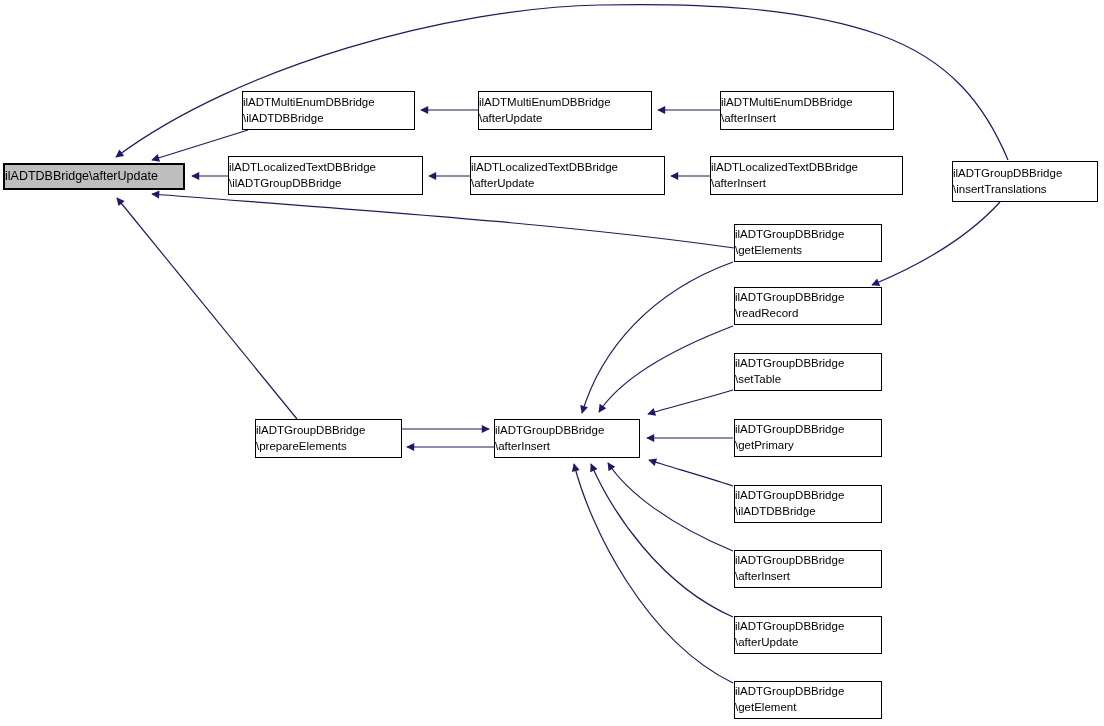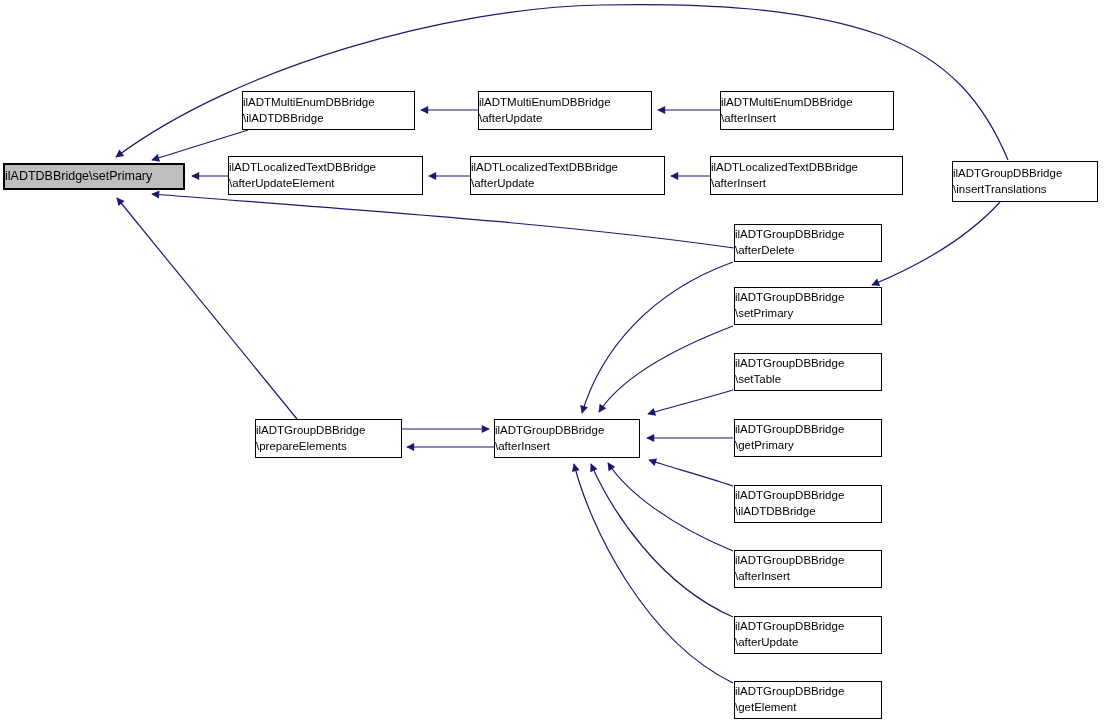--- a/index.html
+++ b/index.html
@@ -66,61 +66,61 @@
     <path class="edge" d="M 733,486 C 700,475 670,467 649,460" marker-end="url(#arrow)"></path>
     <path class="edge" d="M 733,551 C 670,525 627,492 608,463" marker-end="url(#arrow)"></path>
     <path class="edge" d="M 733,617 C 660,585 612,512 591,464" marker-end="url(#arrow)"></path>
     <path class="edge" d="M 733,683 C 645,640 590,527 574,464" marker-end="url(#arrow)"></path>
 
     <path class="edge" d="M 402,429 L 489,429" marker-end="url(#arrow)"></path>
     <path class="edge" d="M 494,447 L 407,447" marker-end="url(#arrow)"></path>
   </svg>
 
   <div class="node highlight" style="left:3px;top:163px;width:182px;height:27px;">
-    <span>ilADTDBBridge\setPrimary</span>
+    <span>ilADTDBBridge\afterUpdate</span>
   </div>
 
   <div class="node" style="left:242px;top:91px;width:173px;height:39px;">
     <span>ilADTMultiEnumDBBridge</span>
     <span>\ilADTDBBridge</span>
   </div>
   <div class="node" style="left:478px;top:91px;width:174px;height:39px;">
     <span>ilADTMultiEnumDBBridge</span>
     <span>\afterUpdate</span>
   </div>
   <div class="node" style="left:720px;top:91px;width:174px;height:39px;">
     <span>ilADTMultiEnumDBBridge</span>
     <span>\afterInsert</span>
   </div>
 
   <div class="node" style="left:228px;top:156px;width:195px;height:39px;">
     <span>ilADTLocalizedTextDBBridge</span>
-    <span>\afterUpdateElement</span>
+    <span>\ilADTGroupDBBridge</span>
   </div>
   <div class="node" style="left:470px;top:156px;width:195px;height:39px;">
     <span>ilADTLocalizedTextDBBridge</span>
     <span>\afterUpdate</span>
   </div>
   <div class="node" style="left:710px;top:156px;width:193px;height:39px;">
     <span>ilADTLocalizedTextDBBridge</span>
     <span>\afterInsert</span>
   </div>
 
   <div class="node" style="left:952px;top:161px;width:146px;height:41px;">
     <span>ilADTGroupDBBridge</span>
     <span>\insertTranslations</span>
   </div>
 
   <div class="node" style="left:734px;top:224px;width:148px;height:38px;">
     <span>ilADTGroupDBBridge</span>
-    <span>\afterDelete</span>
+    <span>\getElements</span>
   </div>
   <div class="node" style="left:734px;top:287px;width:148px;height:38px;">
     <span>ilADTGroupDBBridge</span>
-    <span>\setPrimary</span>
+    <span>\readRecord</span>
   </div>
   <div class="node" style="left:734px;top:353px;width:148px;height:38px;">
     <span>ilADTGroupDBBridge</span>
     <span>\setTable</span>
   </div>
   <div class="node" style="left:734px;top:419px;width:148px;height:38px;">
     <span>ilADTGroupDBBridge</span>
     <span>\getPrimary</span>
   </div>
   <div class="node" style="left:734px;top:485px;width:148px;height:38px;">

